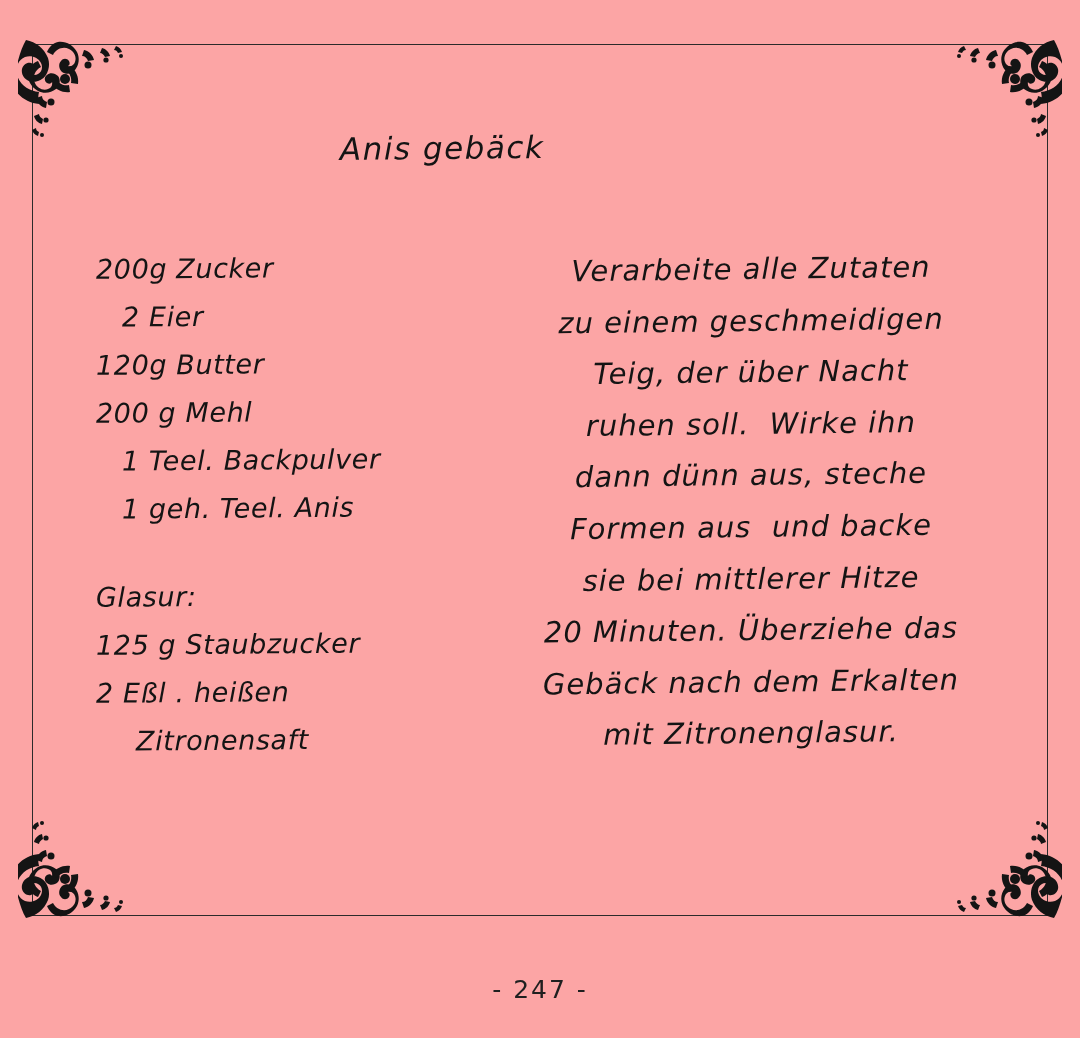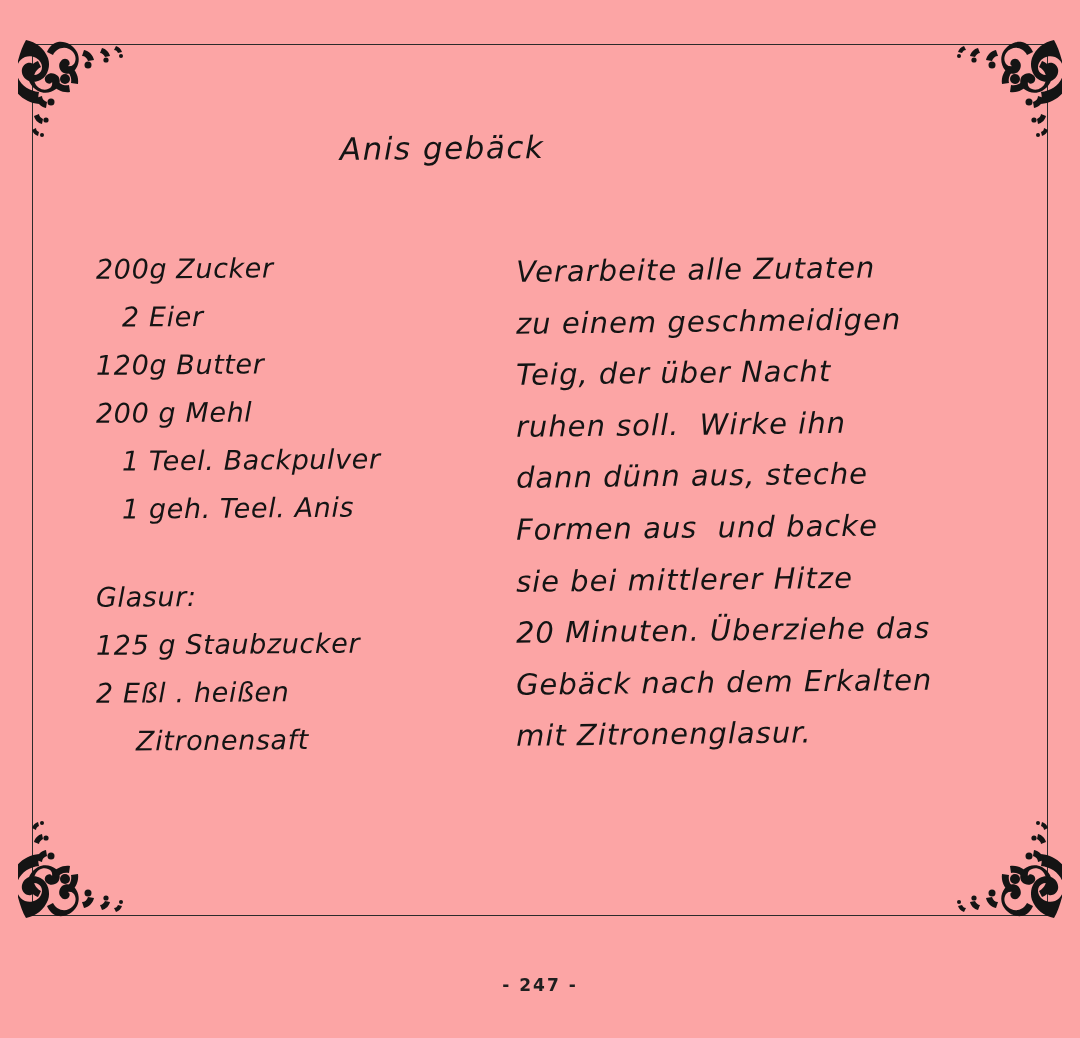--- a/index.html
+++ b/index.html
@@ -75,20 +75,21 @@
     margin-top: 16px;
   }
 
   .col-ingredients {
     width: 420px;
     flex: none;
   }
   .col-method {
     width: 470px;
     flex: none;
+    text-align: center;
   }
 
   .ing-line {
     font-size: 27px;
     line-height: 1.78;
     white-space: pre;
     transform: rotate(-0.5deg);
   }
   .ing-line.indent-1 { padding-left: 26px; }
   .ing-line.indent-2 { padding-left: 40px; }
@@ -109,24 +110,23 @@
     letter-spacing: 1px;
   }
 
   .page-number {
     position: absolute;
     left: 0;
     right: 0;
     top: 975px;
     text-align: center;
     font-family: "DejaVu Sans", sans-serif;
-    font-size: 17px;
+    font-size: 25px;
     letter-spacing: 2px;
     color: #1f1f1f;
-    font-weight: bold;
   }
 </style>
 </head>
 <body>
 
 <div class="page">
 
   <div class="frame"></div>
 
   <div class="corner tl">

